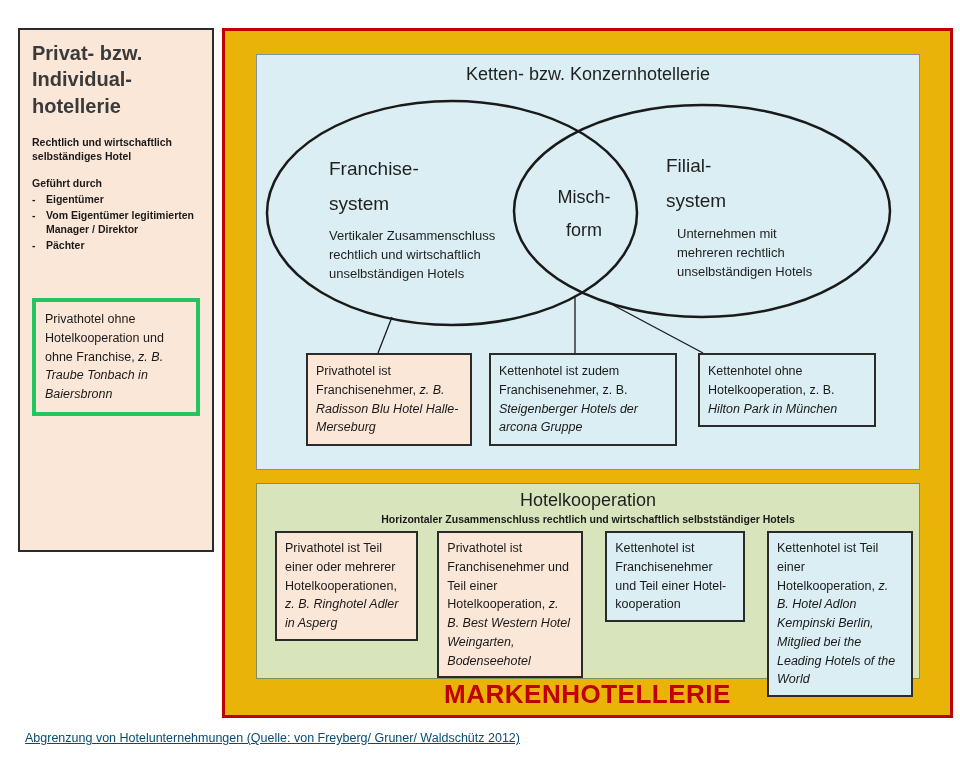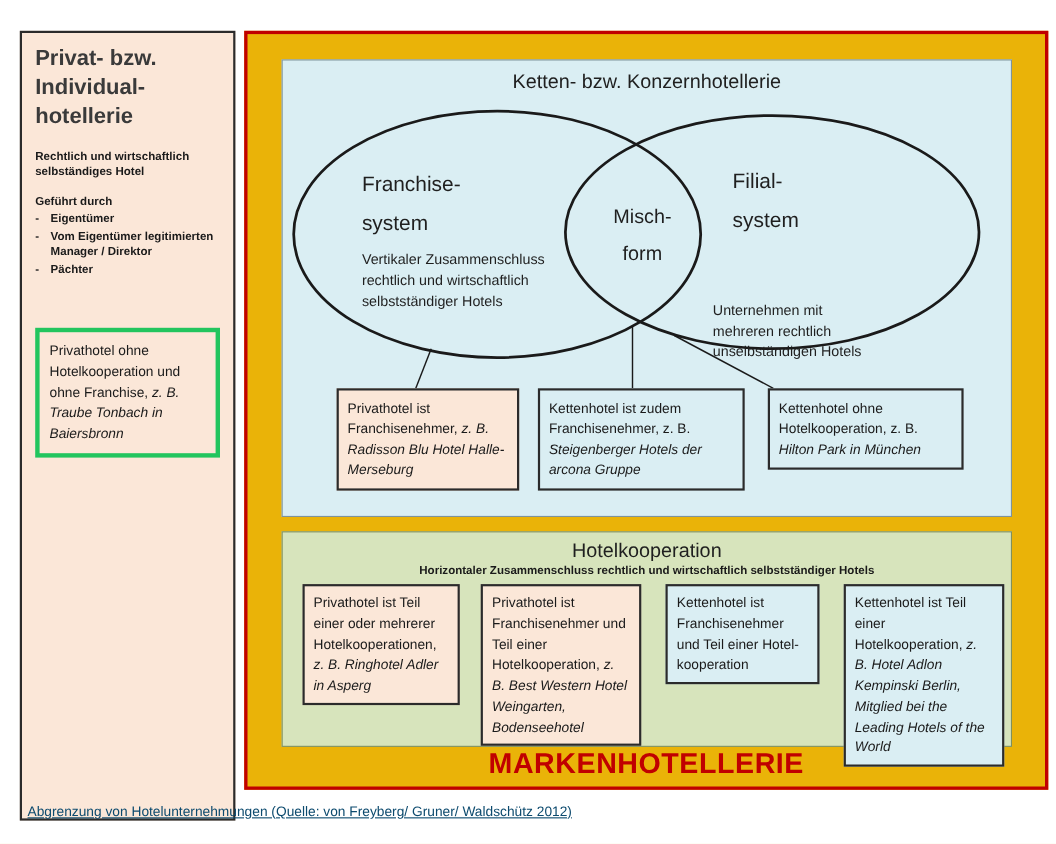--- a/index.html
+++ b/index.html
@@ -4,21 +4,21 @@
 <style>
   html,body { margin:0; padding:0; background:#ffffff; }
   .canvas {
     position:relative; width:960px; height:767px; background:#ffffff;
     font-family:"Liberation Sans", sans-serif; color:#1a1a1a; overflow:hidden;
   }
   .pre { white-space:pre-line; }
 
   
   .left-panel {
-    position:absolute; left:18px; top:28px; width:196px; height:718px;
+    position:absolute; left:18px; top:28px; width:196px; height:524px;
     background:#fbe7d8; border:2px solid #2b2b2b; box-sizing:border-box;
     padding:10px 12px;
   }
   .left-title { font-size:20px; font-weight:bold; color:#3a3a3a; line-height:1.32; }
   .left-sub   { margin-top:16px; font-size:10.5px; font-weight:bold; line-height:1.35; }
   .left-lead  { margin-top:13px; font-size:10.5px; font-weight:bold; }
   .left-list  { margin-top:3px; font-size:10.5px; font-weight:bold; line-height:1.35; }
   .li { display:flex; margin-top:2px; }
   .li .dash { flex:0 0 14px; }
   .li .li-text { flex:1; }
@@ -47,21 +47,21 @@
   .venn-svg { position:absolute; left:0; top:0; }
   .venn-label { position:absolute; line-height:1.85; color:#1f1f1f; }
   .franchise-title { left:72px;  top:96px;  font-size:19px; }
   .filial-title    { left:409px; top:93px;  font-size:19px; }
   .misch-title {
     left:272px; top:126px; width:110px; text-align:center;
     font-size:18px; line-height:1.85;
   }
   .venn-desc { position:absolute; font-size:13px; line-height:1.45; color:#1f1f1f; }
   .franchise-desc { left:72px;  top:172px; width:200px; }
-  .filial-desc    { left:391px; top:170px; width:190px;margin-top:48px; }
+  .filial-desc    { left:420px; top:170px; width:190px; }
 
   .cb {
     position:absolute; top:298px; border:2px solid #2b2b2b; box-sizing:border-box;
     padding:7px 8px; font-size:12.5px; line-height:1.5;
   }
   .cb1 { left:49px;  width:166px; background:#fbe7d8; }
   .cb2 { left:232px; width:188px; background:#daeef3; }
   .cb3 { left:441px; width:178px; background:#daeef3; }
 
   
@@ -135,21 +135,21 @@
 
       <div class="venn-label franchise-title pre">Franchise-
 system</div>
       <div class="venn-label misch-title pre">Misch-
 form</div>
       <div class="venn-label filial-title pre">Filial-
 system</div>
 
       <div class="venn-desc franchise-desc pre">Vertikaler Zusammenschluss
 rechtlich und wirtschaftlich
-selbstständiger Hotels</div>
+unselbständigen Hotels</div>
       <div class="venn-desc filial-desc pre">Unternehmen mit
 mehreren rechtlich
 unselbständigen Hotels</div>
 
       <div class="cb cb1">
         <span>Privathotel ist Franchisenehmer, </span><span class="it">z. B. Radisson Blu Hotel Halle-Merseburg</span>
       </div>
       <div class="cb cb2">
         <span>Kettenhotel ist zudem Franchisenehmer, z. B. </span><span class="it">Steigenberger Hotels der arcona Gruppe</span>
       </div>

